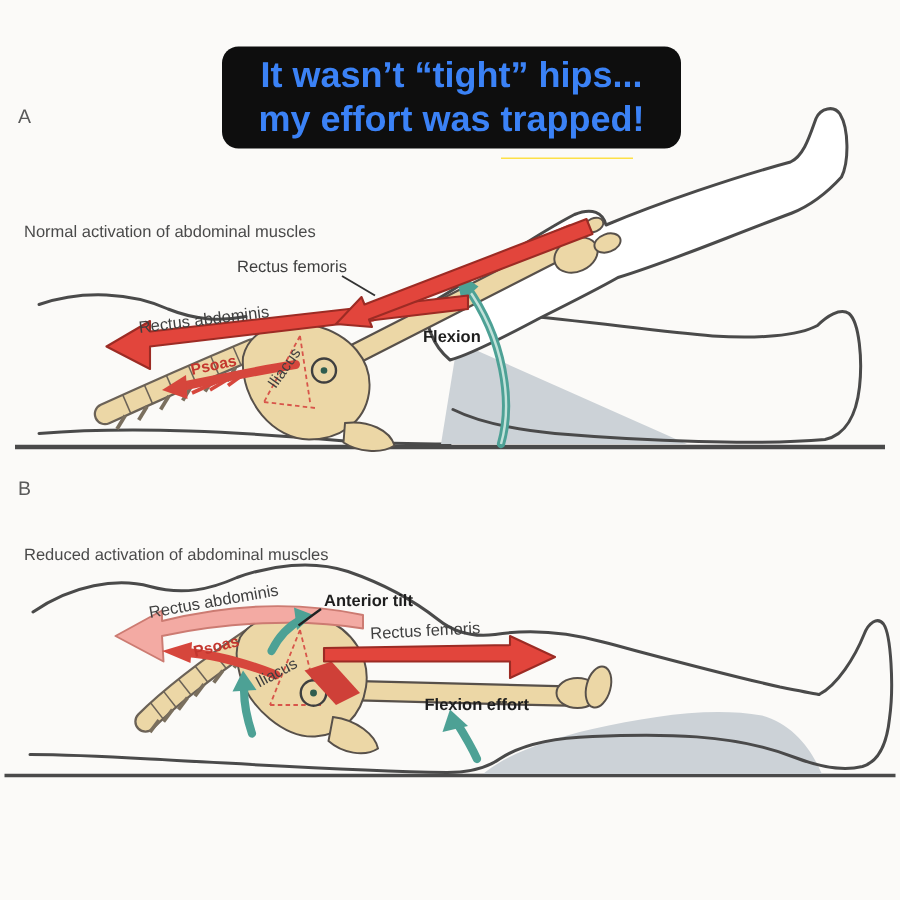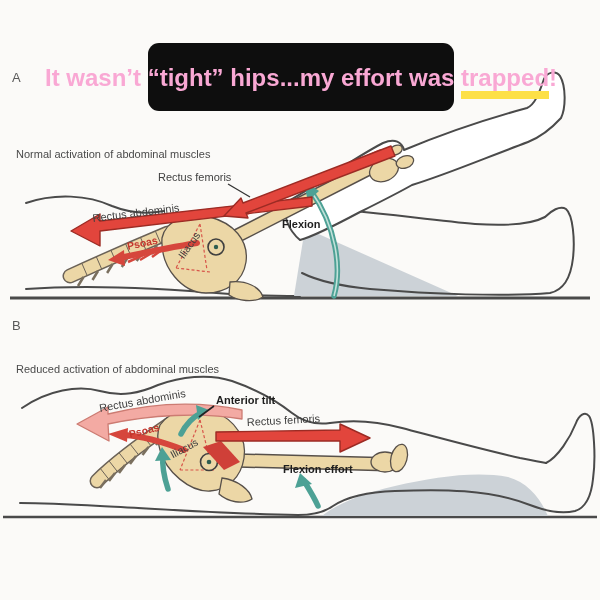--- a/index.html
+++ b/index.html
@@ -1,27 +1,27 @@
 <!DOCTYPE html>
 <html><head>
 <meta charset="utf-8">
 <style>
   html,body{margin:0;padding:0;}
   body{width:600px;height:600px;overflow:hidden;background:#fbfaf8;
        font-family:"Liberation Sans", sans-serif;}
   .stage{position:relative;width:600px;height:600px;background:#fbfaf8;}
   .stage svg{position:absolute;left:0;top:0;}
   .banner{
-    position:absolute;left:148px;top:43px;width:306px;height:68px;
-    background:#0e0e0e;border-radius:11px;color:#f9a8d4;
-    display:flex;flex-direction:row;align-items:center;justify-content:center;
+    position:absolute;left:148px;top:31px;width:306px;height:68px;
+    background:#0e0e0e;border-radius:11px;color:#3b82f6;
+    display:flex;flex-direction:column;align-items:center;justify-content:center;
     font-weight:bold;font-size:24px;line-height:29px;white-space:nowrap;
     letter-spacing:0px;
   }
-  .banner .u{border-bottom:8px solid #fde047;padding-bottom:0px;}
+  .banner .u{border-bottom:1px solid #fde047;padding-bottom:12px;}
   text{font-family:"Liberation Sans", sans-serif;}
   .cap{font-size:11px;fill:#4a4a4a;}
   .letter{font-size:13px;fill:#5a5a5a;}
   .lbl{font-size:11px;fill:#3f3f3f;}
   .lblb{font-size:11px;fill:#1e1e1e;font-weight:bold;}
   .red-lbl{font-size:10.5px;fill:#c3362e;font-weight:bold;}
   .bone-lbl{font-size:10.5px;fill:#3f3f3f;}
   .outline{fill:none;stroke:#4a4a4a;stroke-width:2;stroke-linecap:round;stroke-linejoin:round;}
   .bone{fill:#ecd7a6;stroke:#57504a;stroke-width:1.3;}
   .redfill{fill:#e2453c;stroke:#9c2b24;stroke-width:1.4;stroke-linejoin:round;}

